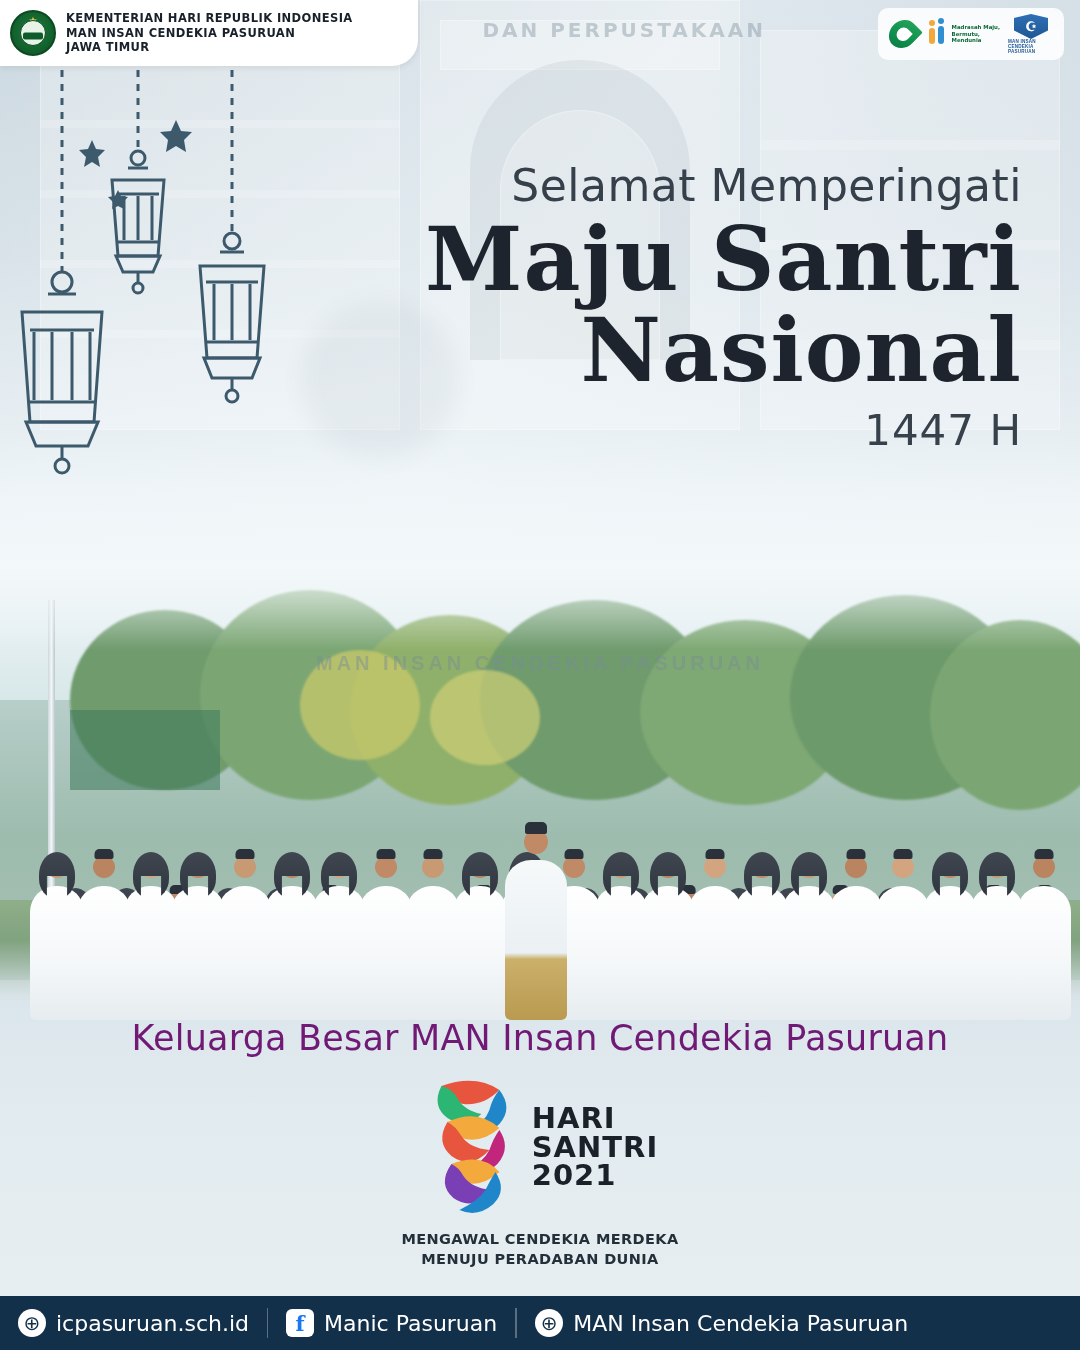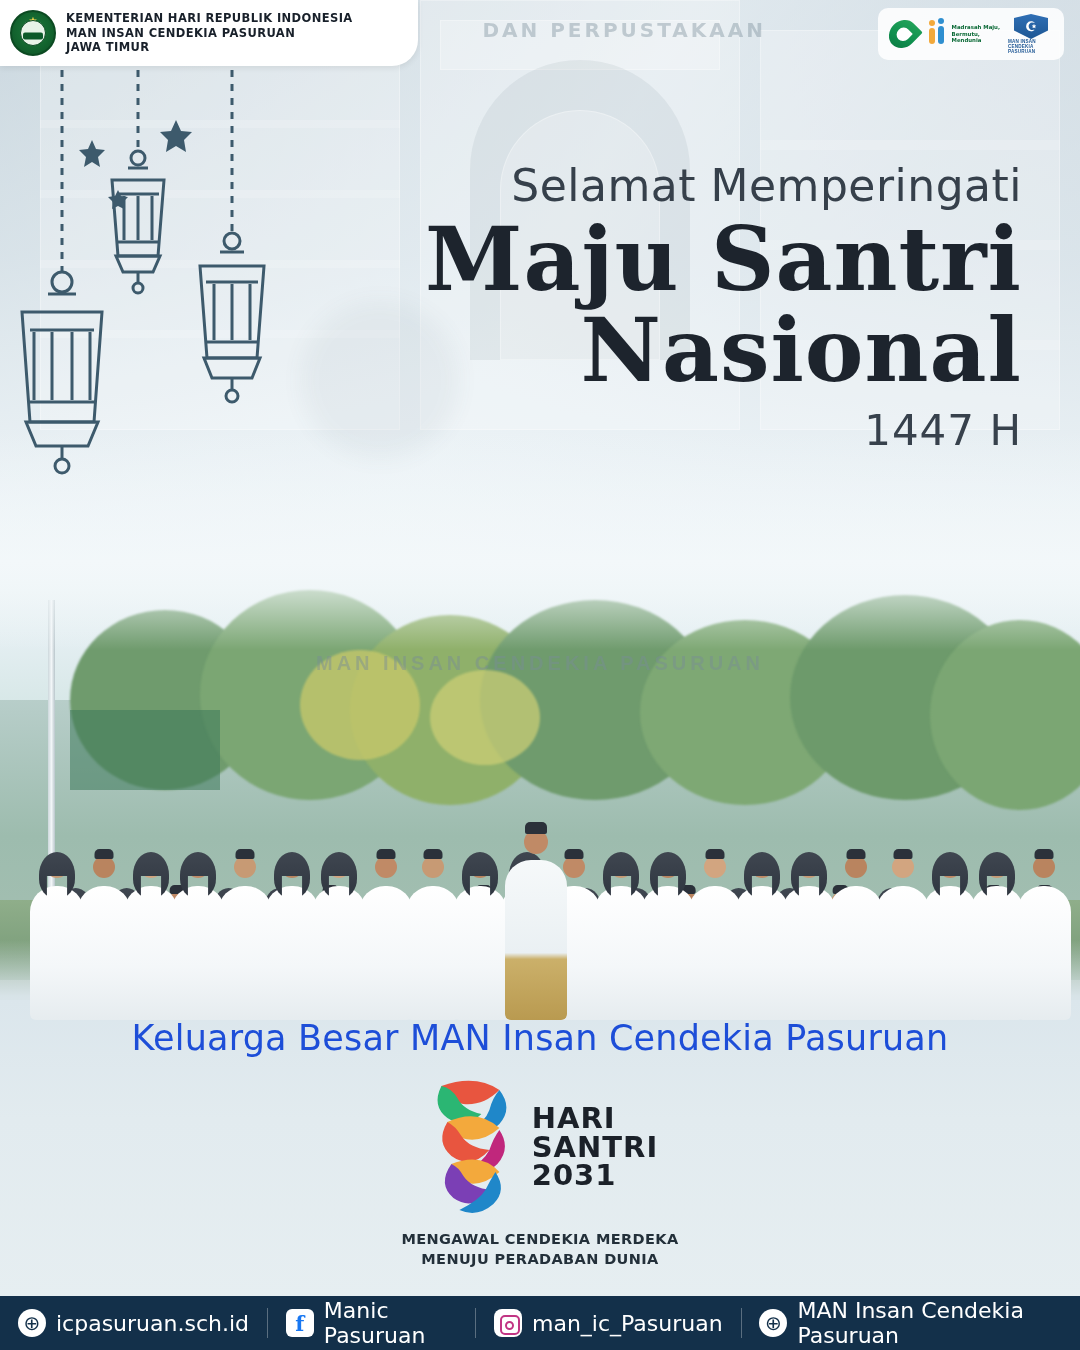--- a/index.html
+++ b/index.html
@@ -168,21 +168,21 @@
     letter-spacing:1px;
   }
   .hl-year {
     font-size:42px; color:#37414c; margin-top:10px; letter-spacing:1px;
     font-family:"DejaVu Sans", sans-serif;
   }
 
   
   .tagline {
     position:absolute; left:0; top:1018px; width:1080px; text-align:center;
-    font-size:35px; color:#1d4ed8; letter-spacing:0.2px; z-index:30;
+    font-size:35px; color:#701a75; letter-spacing:0.2px; z-index:30;
     font-family:"DejaVu Sans", sans-serif;
   }
 
   
   .hs-logo { position:absolute; left:50%; top:1072px; transform:translateX(-50%); z-index:30;
     display:flex; flex-direction:column; align-items:center; }
   .hs-row { display:flex; align-items:center; gap:14px; }
   .hs-mark { width:96px; height:150px; position:relative; }
   .hs-text { display:flex; flex-direction:column; line-height:0.98; }
   .hs-text .l1 { font-size:29px; font-weight:700; color:#1b2129; letter-spacing:1px; font-family:"DejaVu Sans",sans-serif;}
@@ -584,44 +584,40 @@
           <path d="M26 50 q-12 20 4 34 q20 14 38 -6 q-20 -2 -28 -14 q-6 -10 -14 -14z" fill="#e8553f"></path>
           <path d="M78 58 q12 18 -2 34 q-14 14 -32 8 q18 -10 24 -22 q4 -12 10 -20z" fill="#c0277c"></path>
           <path d="M30 92 q30 -12 48 8 q-18 16 -36 10 q-9 -4 -12 -18z" fill="#f3a93c"></path>
           <path d="M30 92 q-14 20 2 34 q20 14 38 -8 q-20 -2 -28 -14 q-5 -9 -12 -12z" fill="#7b3fb5"></path>
           <path d="M74 100 q12 18 -2 32 q-16 14 -34 6 q20 -10 26 -20 q5 -10 10 -18z" fill="#1f87c9"></path>
         </svg>
       </div>
       <div class="hs-text">
         <div class="l1">HARI</div>
         <div class="l2">SANTRI</div>
-        <div class="l3">2031</div>
+        <div class="l3">2021</div>
       </div>
     </div>
     <div class="hs-motto">
       <div>MENGAWAL CENDEKIA MERDEKA</div>
       <div>MENUJU PERADABAN DUNIA</div>
     </div>
   </div>
 
   <div class="footer">
     <div class="f-item">
       <span class="f-ico ico-globe">⊕</span>
       <span>icpasuruan.sch.id</span>
     </div>
     <div class="f-sep"></div>
     <div class="f-item">
       <span class="f-ico ico-fb">f</span>
       <span>Manic Pasuruan</span>
     </div>
     <div class="f-sep"></div>
-    <div class="f-item">
-      <span class="f-ico ico-ig"></span>
-      <span>man_ic_Pasuruan</span>
-    </div>
     <div class="f-sep"></div>
     <div class="f-item">
       <span class="f-ico ico-globe">⊕</span>
       <span>MAN Insan Cendekia Pasuruan</span>
     </div>
   </div>
 
 </div>
 
 </body></html>

